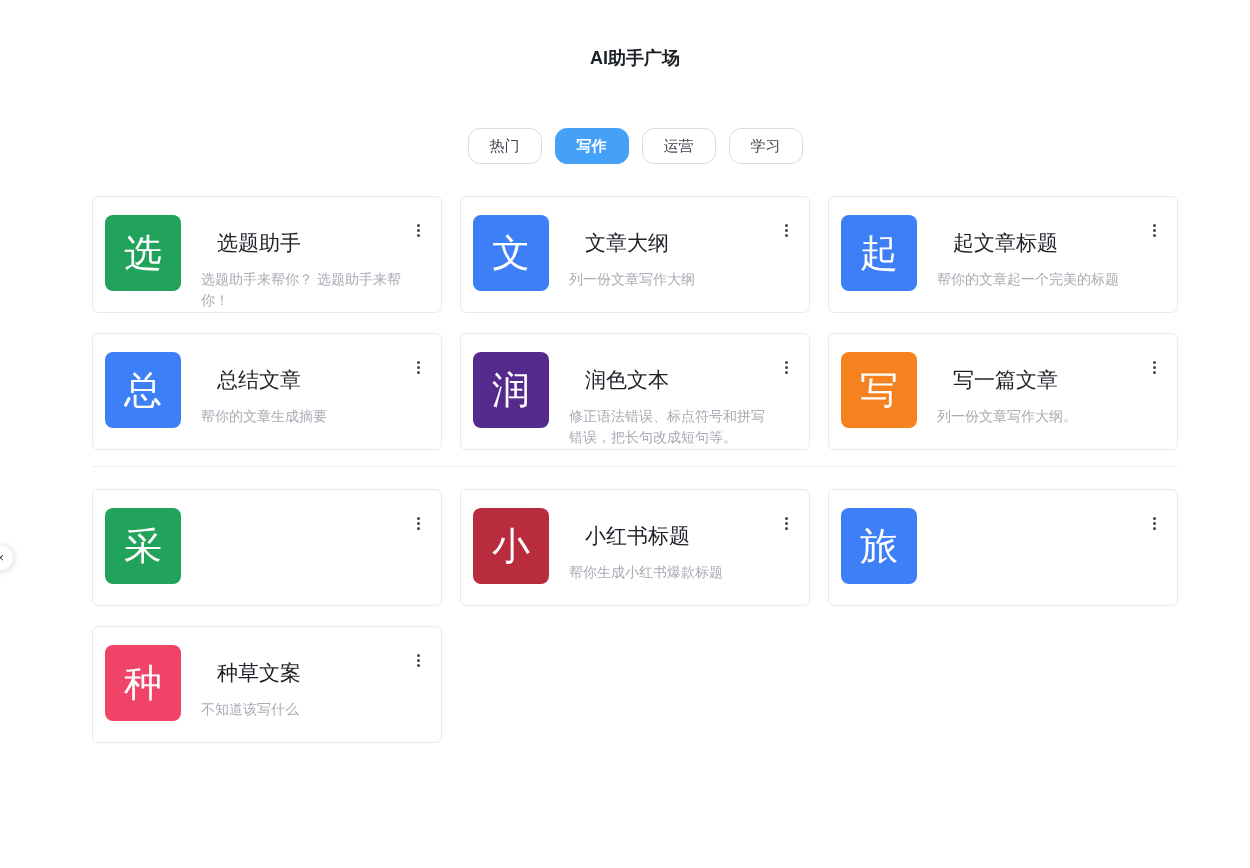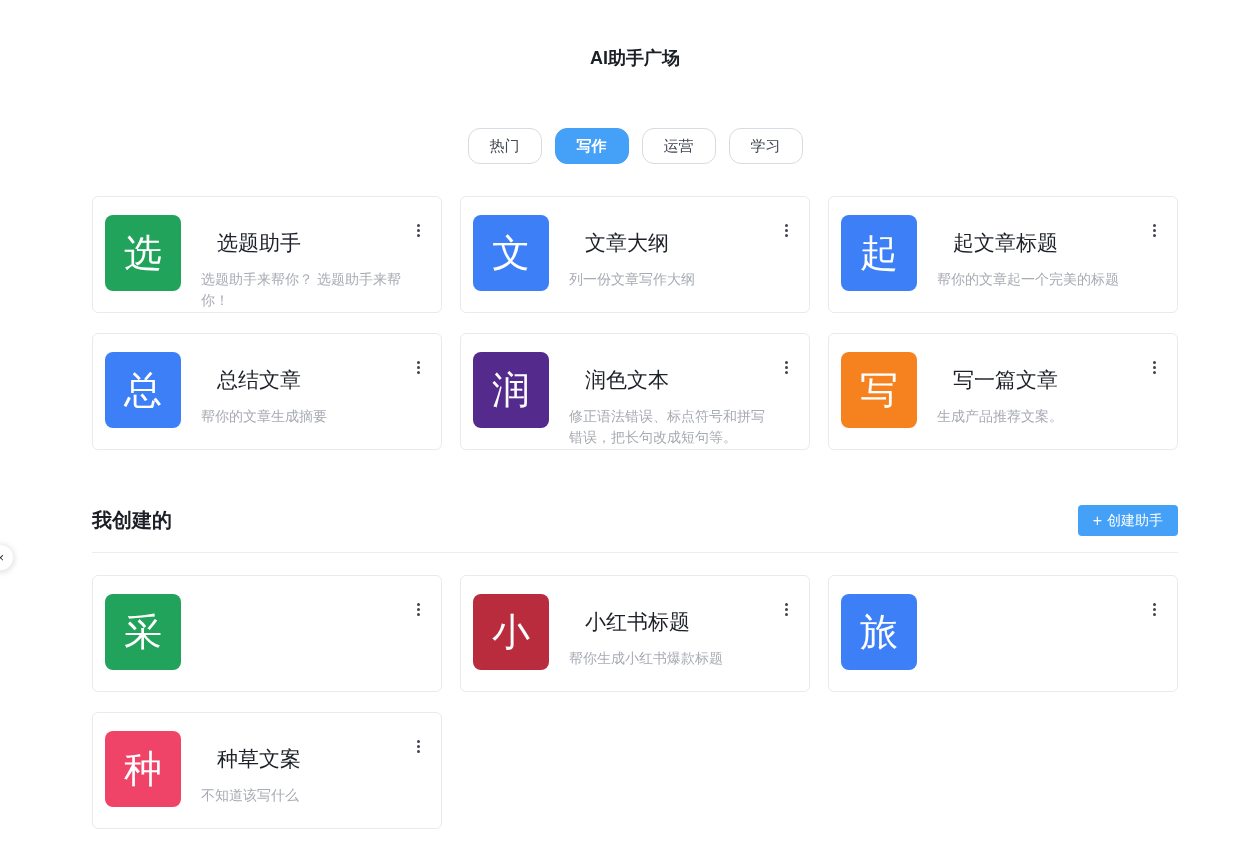--- a/index.html
+++ b/index.html
@@ -161,33 +161,26 @@
           <p>修正语法错误、标点符号和拼写错误，把长句改成短句等。</p>
         </div>
         <button class="kebab"><span><i></i><i></i><i></i></span></button>
       </div>
       <div class="card">
         <div class="tile" style="background:#f5821f">
           <span>写</span>
         </div>
         <div class="bodyc">
           <h3>写一篇文章</h3>
-          <p>生成产品推荐文案。</p>
+          <p>列一份文章写作大纲。</p>
         </div>
         <button class="kebab"><span><i></i><i></i><i></i></span></button>
       </div>
     </div>
 
-  <div class="section-head">
-    <h2>我创建的</h2>
-    <button class="create-btn">
-      <span class="plus">+</span>
-      <span>创建助手</span>
-    </button>
-  </div>
 
   <div class="divider"></div>
 
   <div class="grid my" id="my-grid">
       <div class="card">
         <div class="tile" style="background:#21a35c">
           <span>采</span>
         </div>
         <button class="kebab"><span><i></i><i></i><i></i></span></button>
       </div>

